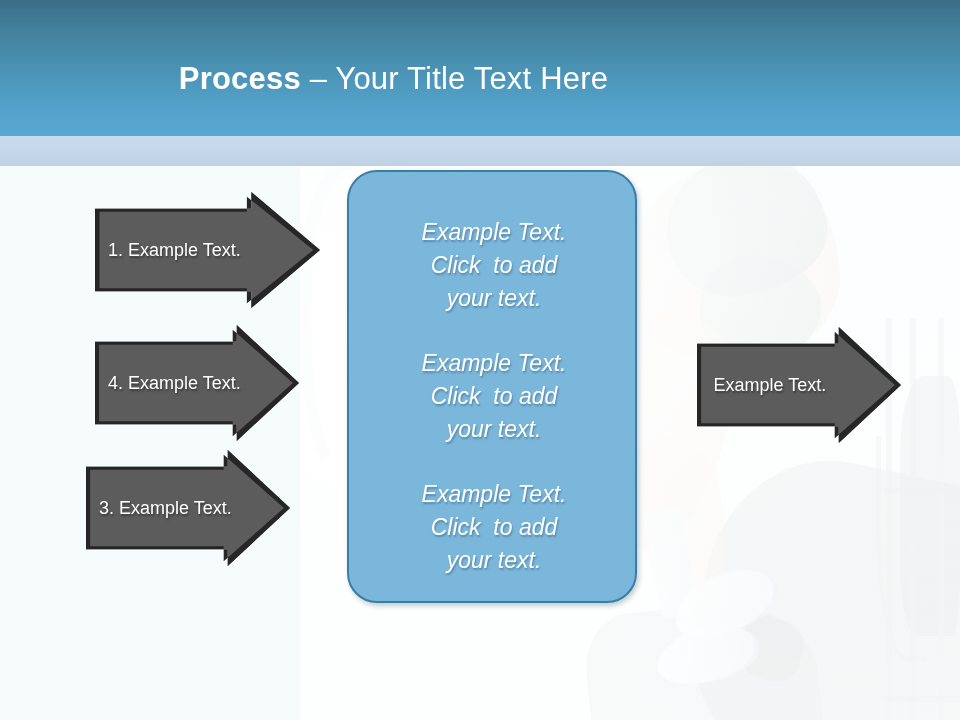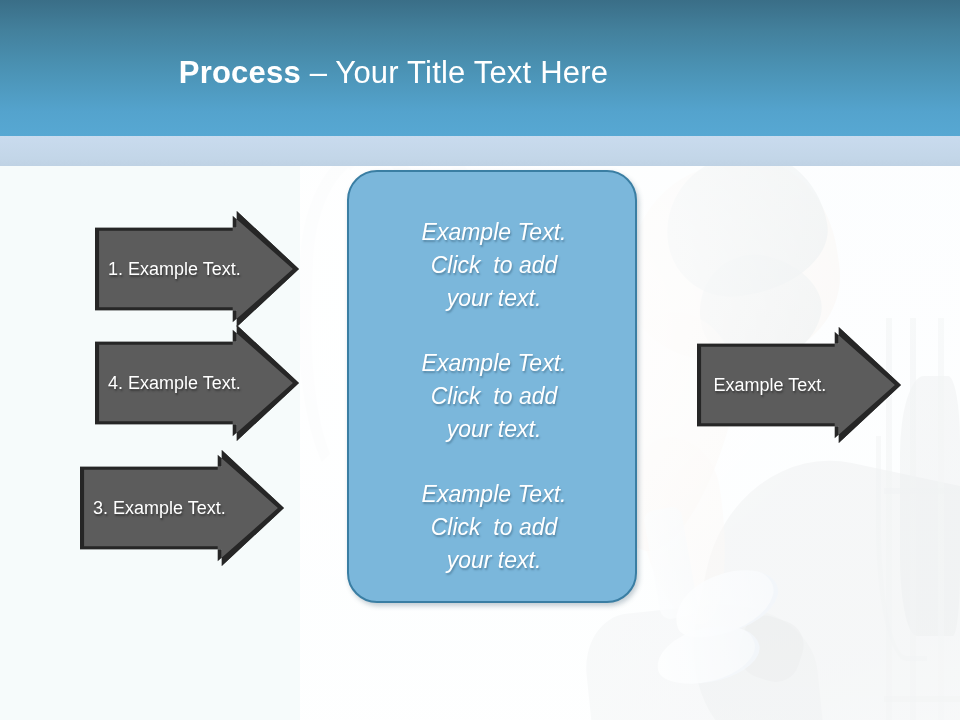--- a/index.html
+++ b/index.html
@@ -196,21 +196,21 @@
     background: linear-gradient(180deg, #3a6e87 0%, #43809c 22%, #4b93b5 52%, #54a3cd 82%, #57a8d3 100%);
   }
   .header-stripe {
     position: absolute;
     left: 0; top: 136px;
     width: 960px; height: 30px;
     background: linear-gradient(180deg, #c9dbee 0%, #c3d6e8 75%, #bfd2e4 100%);
   }
   .slide-title {
     position: absolute;
-    left: 0; top: 54px;
+    left: 0; top: 60px;
     width: 787px;
     text-align: center;
     color: #ffffff;
     font-size: 31px;
     line-height: 38px;
     letter-spacing: .2px;
     white-space: nowrap;
   }
   .slide-title .t-bold { font-weight: bold; }
   .slide-title .t-rest { font-weight: normal; }
@@ -274,23 +274,23 @@
     padding-left: 13px;
     box-sizing: border-box;
     text-shadow: 1px 2px 2px rgba(30,30,30,0.55);
     white-space: nowrap;
   }
   .arrow.right-arrow .a-label {
     justify-content: center;
     padding-left: 4px;
   }
 
-  #arrow-1 { left: 95px; top: 211px; width: 204px; height: 116px; }
+  #arrow-1 { left: 95px; top: 192px; width: 204px; height: 116px; padding-left: 21px; }
   #arrow-2 { left: 95px; top: 325px; width: 204px; height: 116px; }
-  #arrow-3 { left: 80px; top: 450px; width: 204px; height: 116px; }
+  #arrow-3 { left: 86px; top: 450px; width: 204px; height: 116px; }
   #arrow-out { left: 697px; top: 327px; width: 204px; height: 116px; }
 </style>
 </head>
 <body>
 
 <div id="slide">
 
   <div class="photo-layer">
     <div class="ph ph-frame"></div>
     <div class="ph ph-frame2"></div>

